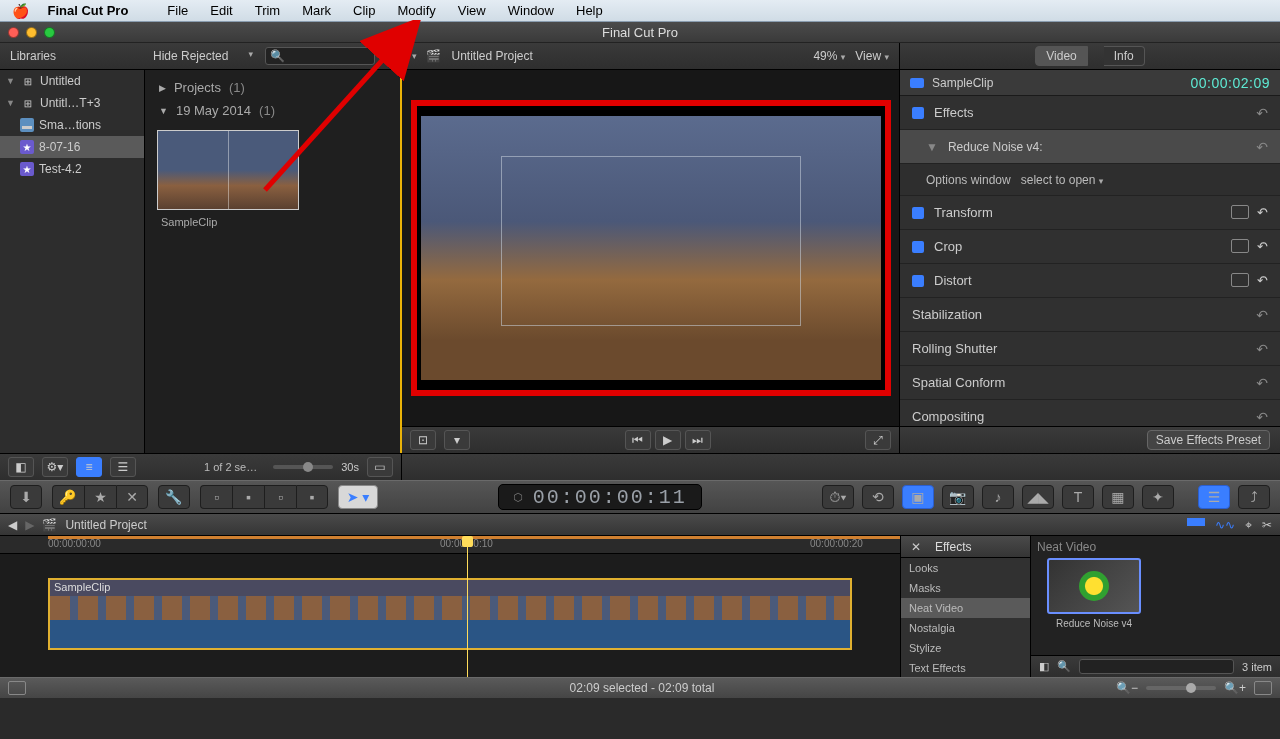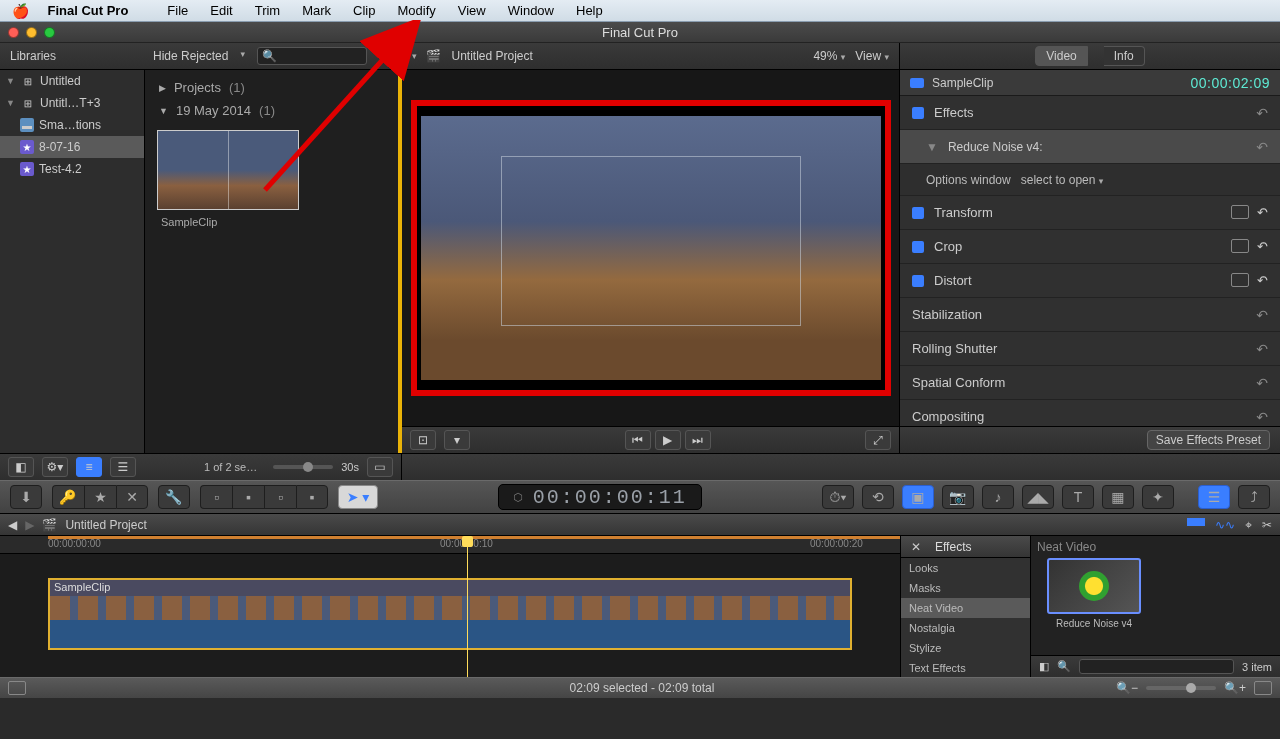--- a/index.html
+++ b/index.html
@@ -14,28 +14,28 @@
 
 .titlebar { height: 21px; background: linear-gradient(#4b4b4b,#3a3a3a); display: flex; align-items: center; border-bottom:1px solid #222; position: relative; }
 .traffic { display: flex; gap: 7px; margin-left: 8px;}
 .dot { width: 11px; height: 11px; border-radius: 50%; border:1px solid rgba(0,0,0,.4); }
 .dot.r{background:#ff5f57}.dot.y{background:#ffbd2e}.dot.g{background:#28c940}
 .titlebar .title { position:absolute; left:0;right:0;text-align:center;font-size:13px;color:#ddd; }
 
 
 .toolbar { height: 27px; background: linear-gradient(#3a3a3a,#2e2e2e); border-bottom:1px solid #000; display:flex; align-items:center; font-size:12px; color:#ccc; }
 .toolbar .label { padding:0 10px; }
-.toolbar .dropdown { display:flex; align-items:flex-start; gap:12px; padding:0 8px; }
+.toolbar .dropdown { display:flex; align-items:flex-start; gap:20px; padding:0 8px; }
 .toolbar .search { background:#222;border:1px solid #555;border-radius:3px;height:18px;width:110px;margin-left:4px;display:flex;align-items:center;padding:0 4px; }
 .tri, .chevron { font-size:9px; color:#aaa;}
 .sec-label{font-weight:400;}
 
 
 .split { display:flex; height:410px;}
-.leftcol { width: 402px; display:flex; border-right:4px solid #eab308; }
+.leftcol { width: 402px; display:flex; border-right:2px solid #eab308; }
 .libs { width: 145px; background:#2d2d2d; border-right:1px solid #000; }
 .libs-row { display:flex; align-items:center; gap:5px; height:22px; padding:0 6px; font-size:12px; color:#ccc;}
 .libs-row.sel { background:#5a5a5a;}
 .libs-row .icon{width:14px;height:14px;display:flex;align-items:center;justify-content:center;font-size:10px;}
 .star{background:#6a5acd;border-radius:2px;color:#fff;}
 .fold{background:#5c8fbf;border-radius:2px;}
 .tw{color:#888;font-size:9px;width:10px;}
 
 .browser { flex:1; background:#1f1f1f; padding:6px;}
 .brow-h { display:flex;align-items:center;gap:8px;color:#aaa;font-size:13px;padding:4px 8px;}

